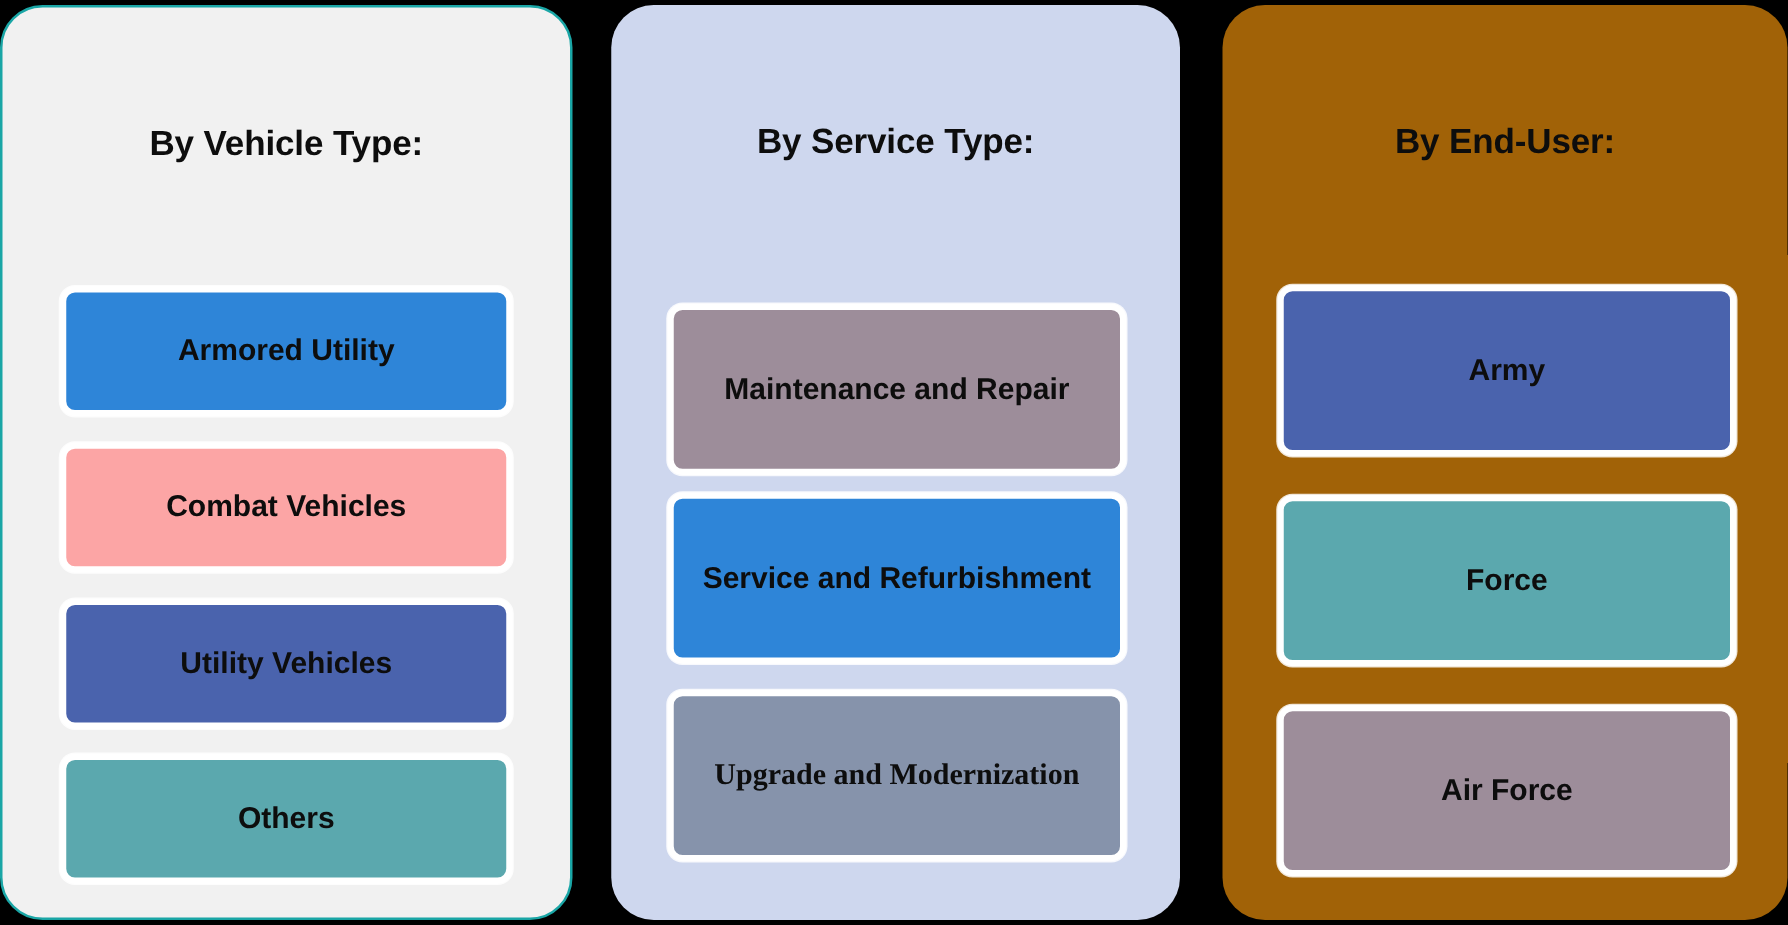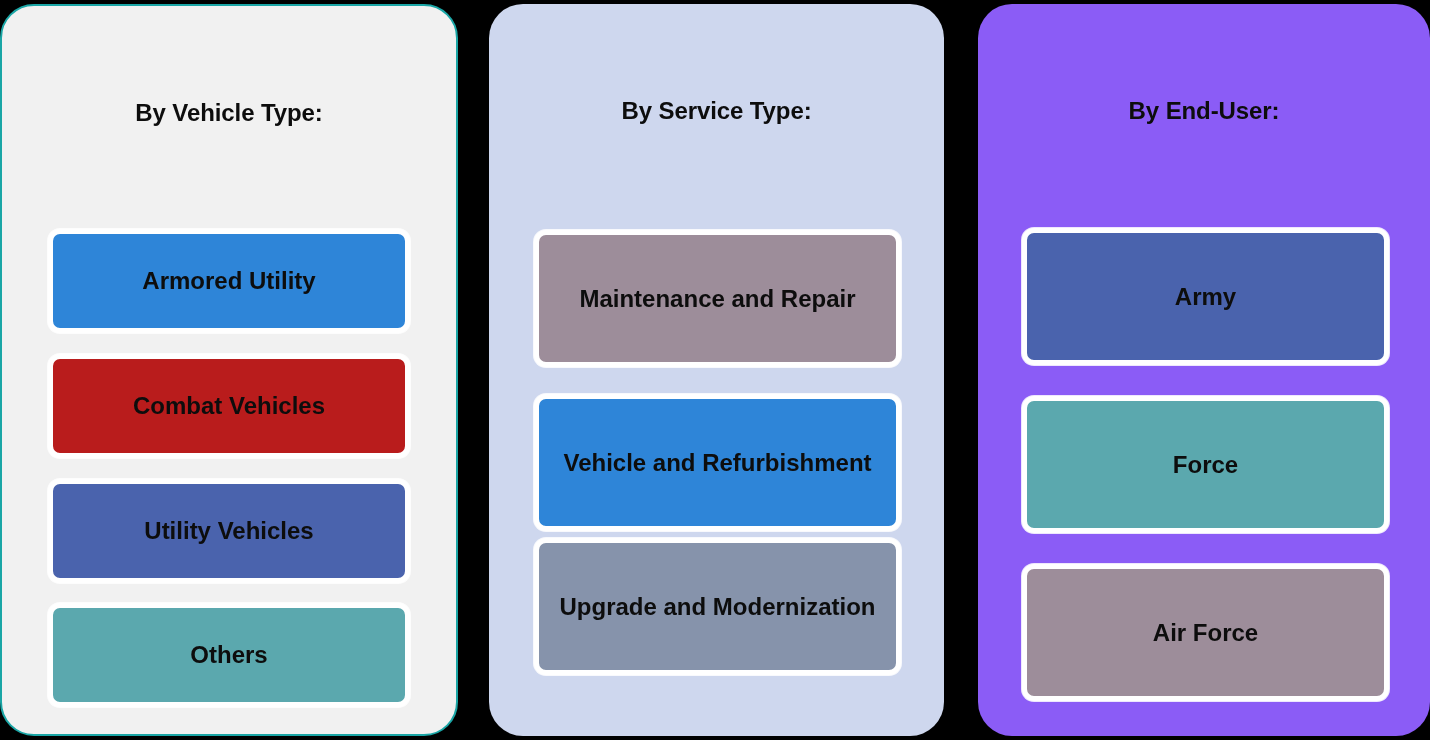--- a/index.html
+++ b/index.html
@@ -53,21 +53,21 @@
     height: 732px;
     background: #ced7ee;
   }
 
   .panel-title {
     position: absolute;
     left: 0;
     right: 0;
     top: 93px;
     text-align: center;
-    font-size: 24px;
+    font-size: 28px;
     font-weight: bold;
     color: #0d0d0d;
     letter-spacing: -0.1px;
   }
 
   #panel-2 .panel-title { top: 93px; }
 
   
   .items {
     position: absolute;
@@ -96,55 +96,55 @@
 
   
   #panel-0 .item-box { left: 46px; width: 362px; height: 104px; }
   #panel-0 .item-box.i0 { top: 223px; }
   #panel-0 .item-box.i1 { top: 348px; }
   #panel-0 .item-box.i2 { top: 473px; }
   #panel-0 .item-box.i3 { top: 597px; }
 
   
   #panel-1 .item-box { left: 45px; width: 367px; height: 137px; }
-  #panel-1 .item-box.i0 { top: 226px; }
+  #panel-1 .item-box.i0 { top: 239px; }
   #panel-1 .item-box.i1 { top: 390px; }
-  #panel-1 .item-box.i2 { top: 534px; }
+  #panel-1 .item-box.i2 { top: 548px; font-family: Liberation Serif, serif; }
 
   
   #panel-2 .item-box { left: 44px; width: 367px; height: 137px; }
   #panel-2 .item-box.i0 { top: 224px; }
   #panel-2 .item-box.i1 { top: 392px; }
   #panel-2 .item-box.i2 { top: 560px; }
 </style>
 </head>
 <body style="background: rgb(0, 0, 0);">
 
 <div class="canvas">
 
   <div class="panel" id="panel-0" style="background: rgb(241, 241, 241);">
     <div class="panel-title">By Vehicle Type:</div>
     <div class="items">
       <div class="item-box i0" style="background-color: rgb(46, 133, 216);">Armored Utility</div>
-      <div class="item-box i1" style="background-color: #b91c1c;">Combat Vehicles</div>
+      <div class="item-box i1" style="background-color: #fca5a5;">Combat Vehicles</div>
       <div class="item-box i2" style="background-color: rgb(74, 99, 173);">Utility Vehicles</div>
       <div class="item-box i3" style="background-color: rgb(91, 168, 174);">Others</div>
     </div>
   </div>
 
   <div class="panel" id="panel-1" style="background: rgb(206, 215, 238);">
     <div class="panel-title">By Service Type:</div>
     <div class="items">
       <div class="item-box i0" style="background-color: rgb(157, 141, 154);">Maintenance and Repair</div>
-      <div class="item-box i1" style="background-color: rgb(46, 133, 216);">Vehicle and Refurbishment</div>
+      <div class="item-box i1" style="background-color: rgb(46, 133, 216);">Service and Refurbishment</div>
       <div class="item-box i2" style="background-color: rgb(134, 147, 171);">Upgrade and Modernization</div>
     </div>
   </div>
 
-  <div class="panel" id="panel-2" style="background: #8b5cf6;">
+  <div class="panel" id="panel-2" style="background: #a16207;">
     <div class="panel-title">By End-User:</div>
     <div class="items">
       <div class="item-box i0" style="background-color: rgb(74, 99, 173);">Army</div>
       <div class="item-box i1" style="background-color: rgb(91, 168, 174);">Force</div>
       <div class="item-box i2" style="background-color: rgb(157, 141, 154);">Air Force</div>
     </div>
   </div>
 
 </div>
 

